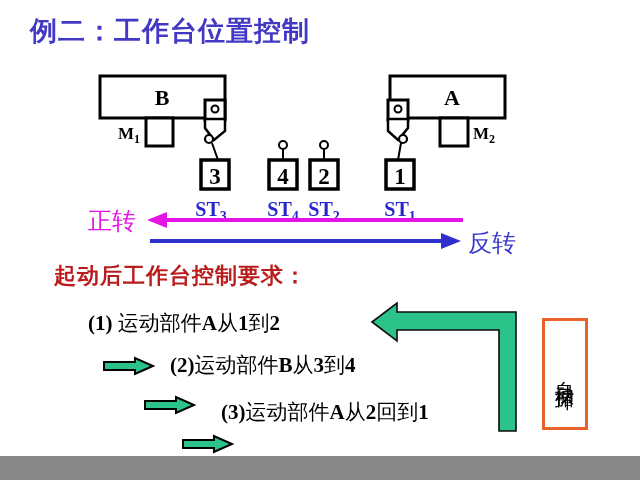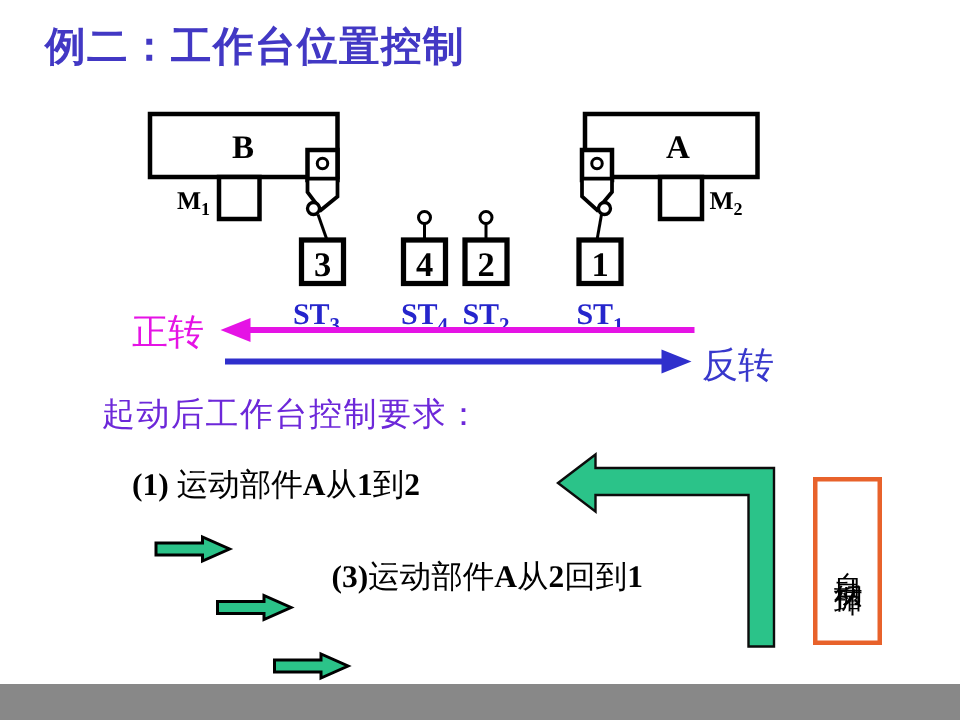--- a/index.html
+++ b/index.html
@@ -8,27 +8,27 @@
     font-family:"Liberation Serif","DejaVu Serif",serif;
   }
   .abs{position:absolute;}
   .page-title{
     left:30px;top:13px;font-size:27px;font-weight:bold;color:#4238C4;
     letter-spacing:1px;white-space:nowrap;
   }
   svg.diagram{left:0;top:0;width:640px;height:480px;}
   svg.diagram text{font-family:"Liberation Serif","DejaVu Serif",serif;}
   .req-heading{
-    left:54px;top:261px;font-size:22px;font-weight:normal;color:#6d28d9;
-    letter-spacing:1px;white-space:nowrap;margin-left:14px;
+    left:54px;top:261px;font-size:22px;font-weight:bold;color:#b91c1c;
+    letter-spacing:1px;white-space:nowrap;
   }
   .req-item{font-size:21px;color:#000;white-space:nowrap;}
   .req-item-1{left:88px;top:309px;text-align:right;}
   .req-item-2{left:170px;top:351px;}
-  .req-item-3{left:221px;top:370px;}
+  .req-item-3{left:221px;top:398px;}
   .req-item-4{left:258px;top:429px;}
   .step-arrow{width:54px;height:20px;}
   .step-arrow-2{left:102px;top:356px;}
   .step-arrow-3{left:143px;top:395px;}
   .step-arrow-4{left:181px;top:434px;}
   .cycle-box{
     left:542px;top:318px;width:40px;height:106px;border:3px solid #E8622B;
     display:flex;align-items:center;justify-content:center;
   }
   .cycle-box span{
@@ -100,20 +100,21 @@
     <polygon points="372,322 397,303 397,312 516,312 516,431 499,431 499,330 397,330 397,341" fill="#2BC389" stroke="#0c0c0c" stroke-width="1.6"></polygon>
   </svg>
 
   <div class="abs req-heading">起动后工作台控制要求：</div>
 
   <div class="abs req-item req-item-1"><span style="font-weight: bold;">(1) </span><span>运动部件</span><span style="font-weight: bold;">A</span><span>从</span><span style="font-weight: bold;">1</span><span>到</span><span style="font-weight: bold;">2</span></div>
 
   <svg class="abs step-arrow step-arrow-2" viewBox="0 0 54 20">
     <polygon points="2,6 33,6 33,2 51,10 33,18 33,14 2,14" fill="#2BC389" stroke="#000" stroke-width="2"></polygon>
   </svg>
+  <div class="abs req-item req-item-2"><span style="font-weight: bold;">(2)</span><span>运动部件</span><span style="font-weight: bold;">B</span><span>从</span><span style="font-weight: bold;">3</span><span>到</span><span style="font-weight: bold;">4</span></div>
 
   <svg class="abs step-arrow step-arrow-3" viewBox="0 0 54 20">
     <polygon points="2,6 33,6 33,2 51,10 33,18 33,14 2,14" fill="#2BC389" stroke="#000" stroke-width="2"></polygon>
   </svg>
   <div class="abs req-item req-item-3"><span style="font-weight: bold;">(3)</span><span>运动部件</span><span style="font-weight: bold;">A</span><span>从</span><span style="font-weight: bold;">2</span><span>回到</span><span style="font-weight: bold;">1</span></div>
 
   <svg class="abs step-arrow step-arrow-4" viewBox="0 0 54 20">
     <polygon points="2,6 33,6 33,2 51,10 33,18 33,14 2,14" fill="#2BC389" stroke="#000" stroke-width="2"></polygon>
   </svg>
 

